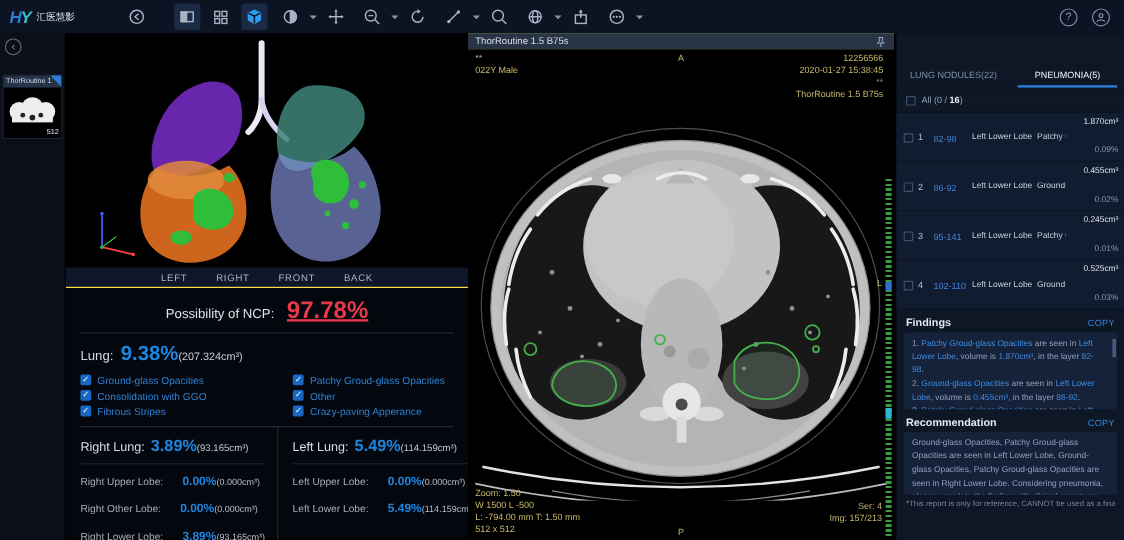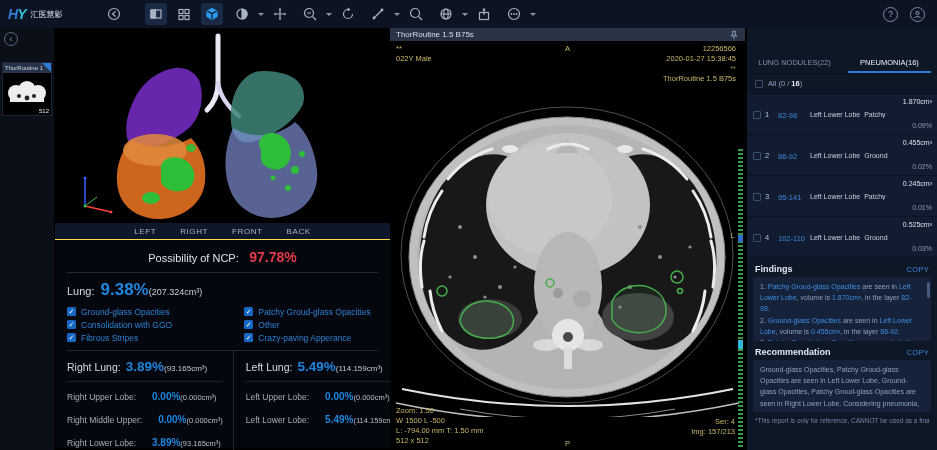--- a/index.html
+++ b/index.html
@@ -31,21 +31,21 @@
   .thumb .tcount{position:absolute;right:2px;bottom:1px;color:#e4eaf3;font-size:6px;}
 
   
   .p3d{position:absolute;top:28px;left:55px;width:335px;bottom:0;background:#000;}
   .render{position:relative;height:194px;background:#000;overflow:hidden;}
   .viewbar{height:18px;background:#0f172a;border-top:1px solid #000;border-bottom:1px solid #fde047;display:flex;align-items:center;justify-content:center;gap:24px;}
   .viewbtn{font-size:8px;color:#aeb5c0;letter-spacing:.6px;}
   .stats{background:#04070d;padding:5px 12px 0 12px;height:208px;}
   .ncp{text-align:center;padding:3px 0 6px;border-bottom:1px solid #23282f;}
   .ncp .nl{font-size:11px;color:#dde2e9;}
-  .ncp .nv{font-size:14px;font-weight:bold;color:#e63a4b;margin-left:6px;}
+  .ncp .nv{font-size:20px;font-weight:bold;color:#e63a4b;margin-left:6px;text-decoration:underline;}
   .lungline{margin:7px 0 5px;display:flex;align-items:baseline;}
   .lungline .ll{font-size:11px;color:#d5dbe2;}
   .lungline .lv{font-size:17px;font-weight:bold;color:#1f86e0;margin-left:6px;}
   .lungline .lvol{font-size:9px;color:#c9cfd8;}
   .legend{display:grid;grid-template-columns:57% 43%;grid-template-rows:repeat(3,13px);grid-auto-flow:column;}
   .legitem{display:flex;align-items:center;gap:5px;}
   .legitem .cb{width:9px;height:9px;background:#1767c4;border-radius:1.5px;color:#fff;font-size:7px;line-height:9px;text-align:center;flex:none;}
   .legitem .lt{font-size:8.5px;color:#2e80d2;white-space:nowrap;}
   .divh{border-top:1px solid #23282f;margin:6px 0 0;}
   .lungcols{display:grid;grid-template-columns:1fr 1fr;}
@@ -340,21 +340,21 @@
             <span class="hl">Right Lung:</span>
             <span class="hv">3.89%</span>
             <span class="hvol">(93.165cm³)</span>
           </div>
           <div class="lobe">
               <span class="bl">Right Upper Lobe:</span>
               <span class="bv">0.00%</span>
               <span class="bvol">(0.000cm³)</span>
             </div>
           <div class="lobe">
-              <span class="bl">Right Middle Upper:</span>
+              <span class="bl">Right Other Lobe:</span>
               <span class="bv">0.00%</span>
               <span class="bvol">(0.000cm³)</span>
             </div>
           <div class="lobe">
               <span class="bl">Right Lower Lobe:</span>
               <span class="bv">3.89%</span>
               <span class="bvol">(93.165cm³)</span>
             </div>
         </div>
         <div class="lcol rc">
@@ -479,21 +479,21 @@
       <div class="strip">
         <div class="m1"></div>
         <div class="m2"></div>
       </div>
     </div>
   </section>
 
   <aside class="rp">
     <div class="tabs">
       <div class="tab">LUNG NODULES(22)</div>
-      <div class="tab active">PNEUMONIA(16)</div>
+      <div class="tab active">PNEUMONIA(5)</div>
     </div>
     <div class="allrow">
       <span class="cbx"></span>
       <span><span>All (0 / </span><span class="allcount-n">16</span><span>)</span></span>
     </div>
 
     <div class="item">
       <div class="lft">
           <span class="cbx"></span>
           <span>1</span>

